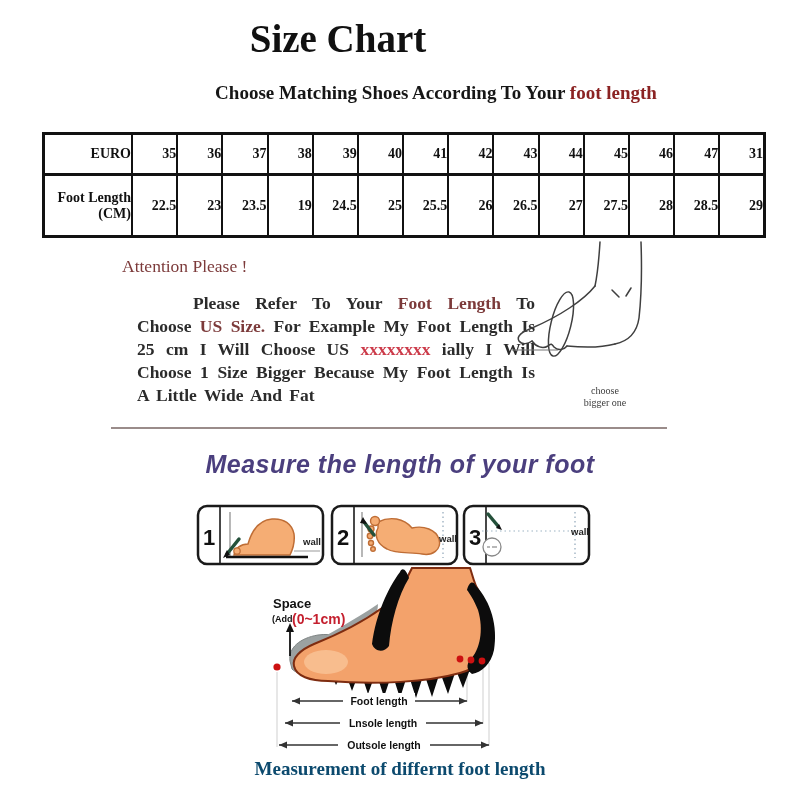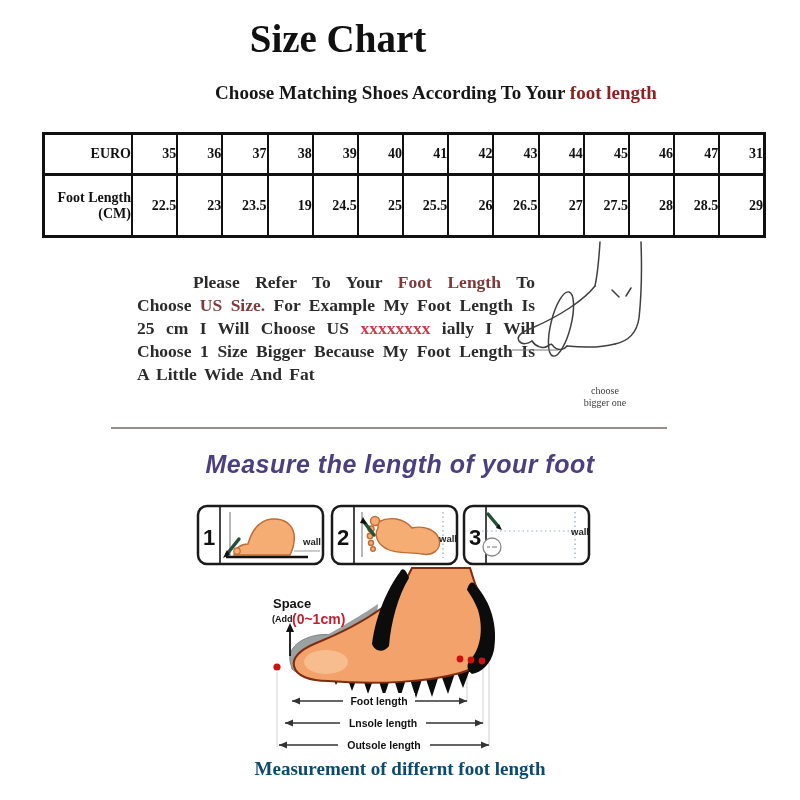--- a/index.html
+++ b/index.html
@@ -101,20 +101,21 @@
     <td>27</td>
     <td>27.5</td>
     <td>28</td>
     <td>28.5</td>
     <td>29</td>
   </tr>
 </tbody>
   </table>
 
 <div class="attention">
+  <div class="heading">Attention Please !</div>
   <p><span style="display:inline-block;width:56px;"></span><span>Please Refer To Your </span><span class="maroon">Foot Length</span><span> To Choose </span><span class="maroon">US Size.</span><span> For Example My Foot Length Is 25 cm I Will Choose US </span><span class="redx">xxxxxxxx</span><span> ially I Will Choose 1 Size Bigger Because My Foot Length Is A Little Wide And Fat</span></p>
 </div>
 
 <svg class="sketch" width="180" height="128" viewBox="0 0 180 128">
   <g stroke="#3f3f3f" stroke-width="1.5" fill="none" stroke-linecap="round">
     <path d="M88,2 C87,18 86,32 83,46"></path>
     <path d="M83,46 C72,60 48,76 20,88 C10,92 4,96 7,101 C10,105 16,104 20,101"></path>
     <path d="M20,101 C24,107 31,109 36,106 C39,103 40,104 42,107 C46,111 52,110 55,106"></path>
     <path d="M55,106 C75,108 92,107 103,104"></path>
     <path d="M103,104 C117,101 125,92 127,78 C129,60 130,30 129,2"></path>

